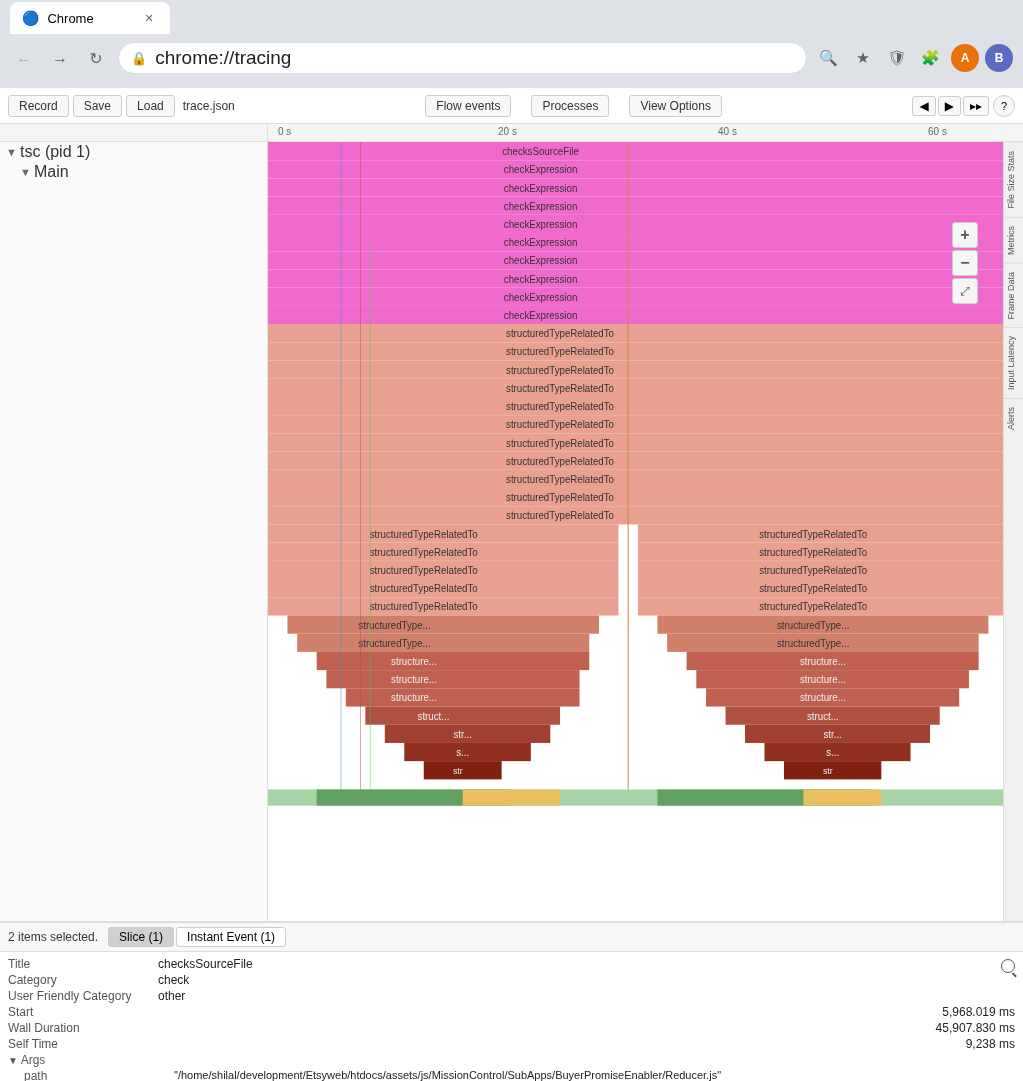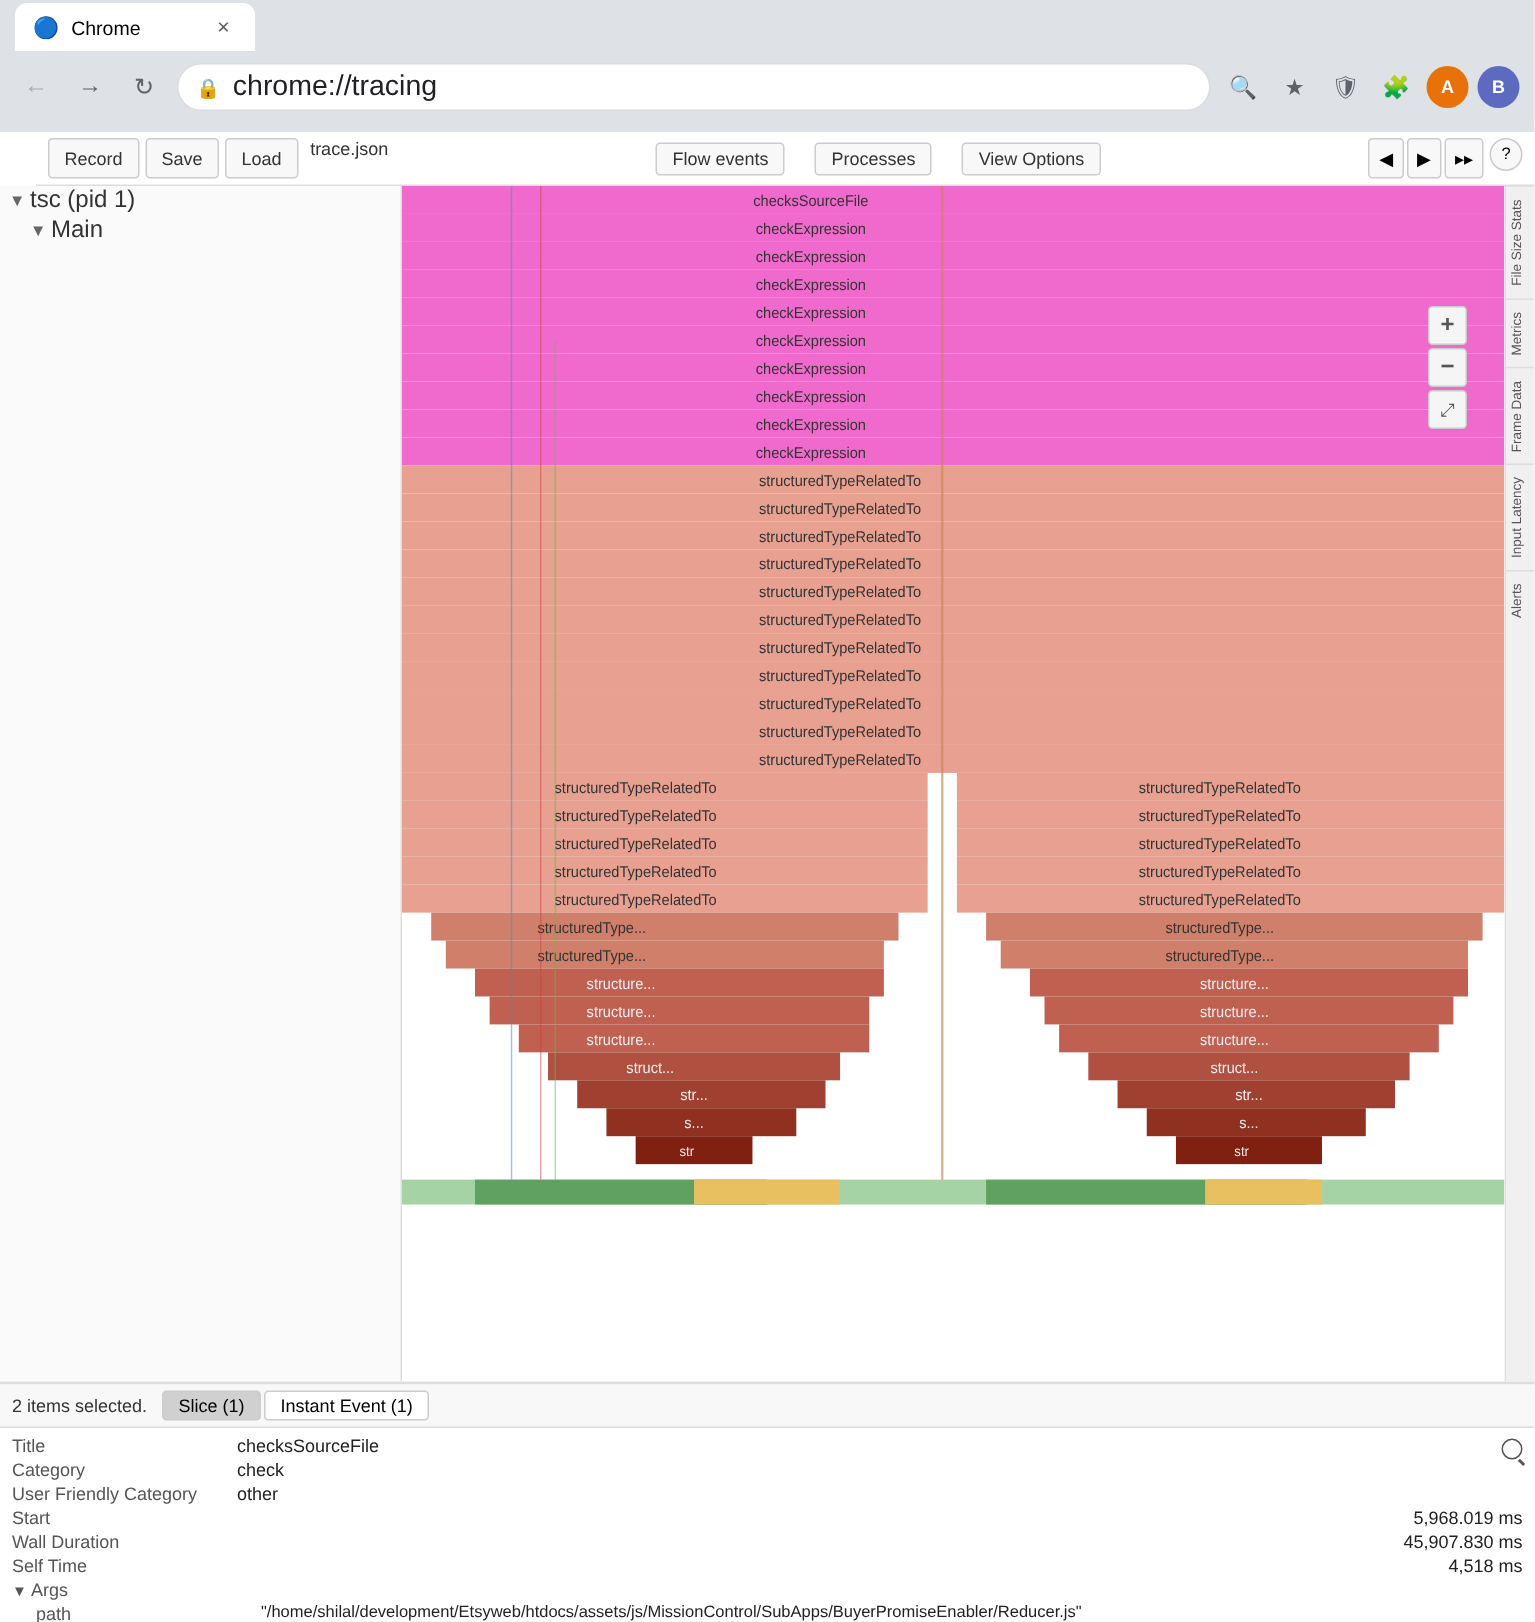--- a/index.html
+++ b/index.html
@@ -104,26 +104,26 @@
     .app {
       display: flex;
       flex-direction: column;
       height: 993px; 
       background: white;
     }
 
     
     .app-toolbar {
       display: flex;
+      align-items: center;
       padding: 4px 8px;
       gap: 4px;
       background: white;
       border-bottom: 1px solid #ddd;
       height: 36px;
-      margin-left: 24px;
     }
     .toolbar-btn {
       padding: 3px 10px;
       border: 1px solid #ccc;
       background: #f8f8f8;
       border-radius: 3px;
       cursor: pointer;
       font-size: 12px;
       color: #333;
     }
@@ -425,20 +425,29 @@
       <button class="nav-tab">View Options</button>
     </div>
     <div class="toolbar-nav-group">
       <button class="toolbar-nav-btn">◀</button>
       <button class="toolbar-nav-btn">▶</button>
       <button class="toolbar-nav-btn">▸▸</button>
     </div>
     <button class="help-btn">?</button>
   </div>
 
+  <div class="timeline-header">
+    <div class="timeline-label-col"></div>
+    <div class="timeline-scale">
+      <span class="timeline-tick" style="left: 10px;">0 s</span>
+      <span class="timeline-tick" style="left: 230px;">20 s</span>
+      <span class="timeline-tick" style="left: 450px;">40 s</span>
+      <span class="timeline-tick" style="left: 660px;">60 s</span>
+    </div>
+  </div>
 
   <div class="main-content">
 
     <div class="process-tree">
       <div class="process-row">
         <span class="process-expand">▼</span>
         <span class="process-name">tsc (pid 1)</span>
       </div>
       <div class="process-row" style="padding-left: 20px;">
         <span class="process-expand">▼</span>
@@ -617,21 +626,21 @@
       <div class="detail-row">
         <span class="detail-label">Start</span>
         <span class="detail-value detail-value-right">5,968.019 ms</span>
       </div>
       <div class="detail-row">
         <span class="detail-label">Wall Duration</span>
         <span class="detail-value detail-value-right">45,907.830 ms</span>
       </div>
       <div class="detail-row">
         <span class="detail-label">Self Time</span>
-        <span class="detail-value detail-value-right">4,518 ms</span>
+        <span class="detail-value detail-value-right">9,238 ms</span>
       </div>
       <div class="args-row">
         <span class="args-toggle">Args</span>
       </div>
       <div class="detail-row" style="padding-left: 16px;">
         <span class="detail-label">path</span>
         <span class="path-value">"/home/shilal/development/Etsyweb/htdocs/assets/js/MissionControl/SubApps/BuyerPromiseEnabler/Reducer.js"</span>
       </div>
     </div>
   </div>

